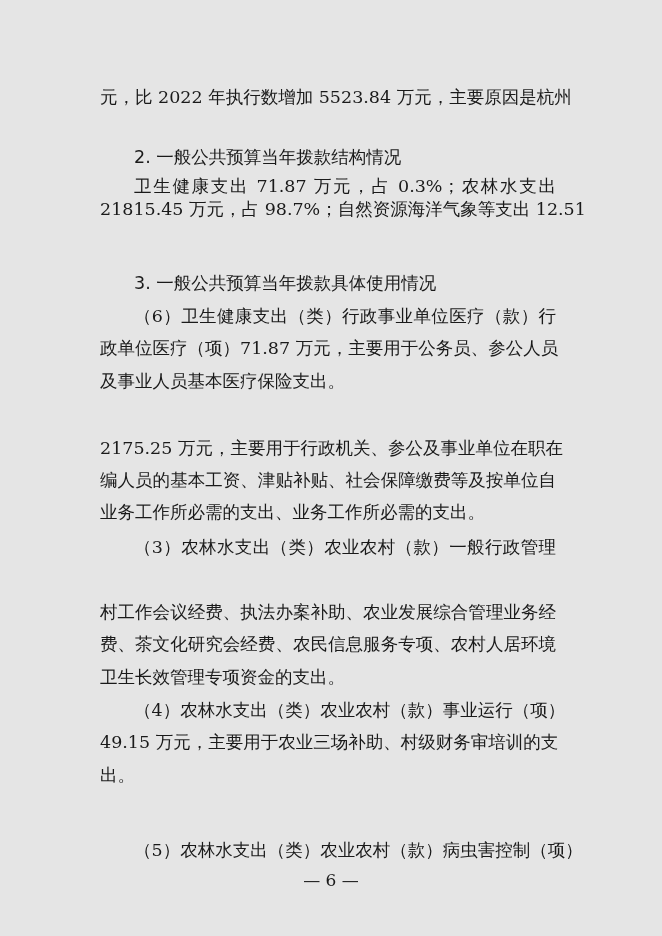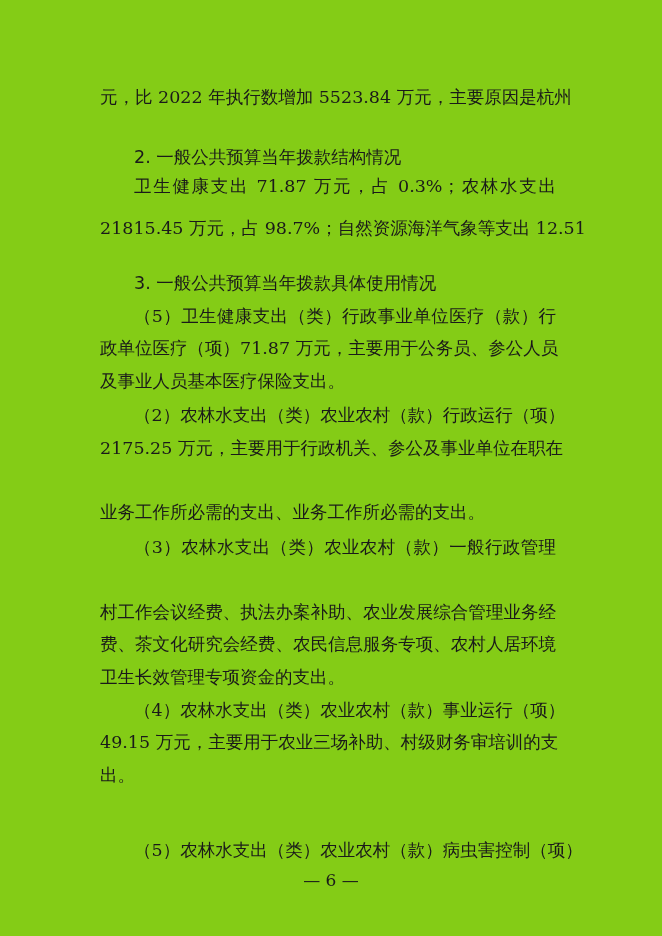--- a/index.html
+++ b/index.html
@@ -1,45 +1,45 @@
 <!DOCTYPE html>
 <html><head>
 <meta charset="utf-8">
 <style>
   html, body { margin: 0; padding: 0; background: #ffffff; }
   body { width: 662px; height: 936px; position: relative; overflow: hidden;
          font-family: "DejaVu Serif", "Liberation Serif", serif; color: #1a1a1a; }
-  .page { position: absolute; left: 0; top: 0; width: 662px; height: 936px; background: #84cc16; }
+  .page { position: absolute; left: 0; top: 0; width: 662px; height: 936px; background: #e5e5e5; }
   .line { position: absolute; left: 100px; width: 456px; height: 32px; line-height: 32px;
           font-size: 17.5px; white-space: nowrap; text-align: justify; text-align-last: justify; }
   .line.last { text-align-last: left; }
   .indent { left: 134px; width: 422px; }
   .heading { font-family: "DejaVu Sans", "Liberation Sans", sans-serif; font-weight: normal; text-align-last: left; }
   .pagenum { position: absolute; top: 866px; left: 0; width: 662px; text-align: center;
              font-size: 17px; line-height: 28px; }
 </style>
 </head>
 <body>
 
 <div class="page">
 
   <div class="line" style="top:81px">元，比 2022 年执行数增加 5523.84 万元，主要原因是杭州</div>
 
   <div class="line indent heading" style="top:141px">2. 一般公共预算当年拨款结构情况</div>
   <div class="line indent" style="top:170px">卫生健康支出 71.87 万元，占 0.3%；农林水支出</div>
-  <div class="line" style="top:212px">21815.45 万元，占 98.7%；自然资源海洋气象等支出 12.51</div>
+  <div class="line" style="top:193px">21815.45 万元，占 98.7%；自然资源海洋气象等支出 12.51</div>
 
   <div class="line indent heading" style="top:267px">3. 一般公共预算当年拨款具体使用情况</div>
 
-  <div class="line indent" style="top:300px">（5）卫生健康支出（类）行政事业单位医疗（款）行</div>
+  <div class="line indent" style="top:300px">（6）卫生健康支出（类）行政事业单位医疗（款）行</div>
   <div class="line" style="top:332px">政单位医疗（项）71.87 万元，主要用于公务员、参公人员</div>
   <div class="line last" style="top:365px">及事业人员基本医疗保险支出。</div>
 
-  <div class="line indent" style="top:399px">（2）农林水支出（类）农业农村（款）行政运行（项）</div>
   <div class="line" style="top:432px">2175.25 万元，主要用于行政机关、参公及事业单位在职在</div>
+  <div class="line" style="top:464px">编人员的基本工资、津贴补贴、社会保障缴费等及按单位自</div>
   <div class="line last" style="top:496px">业务工作所必需的支出、业务工作所必需的支出。</div>
 
   <div class="line indent" style="top:531px">（3）农林水支出（类）农业农村（款）一般行政管理</div>
   <div class="line" style="top:628px">费、茶文化研究会经费、农民信息服务专项、农村人居环境</div>
   <div class="line" style="top:596px">村工作会议经费、执法办案补助、农业发展综合管理业务经</div>
   <div class="line last" style="top:661px">卫生长效管理专项资金的支出。</div>
 
   <div class="line indent" style="top:694px">（4）农林水支出（类）农业农村（款）事业运行（项）</div>
   <div class="line" style="top:726px">49.15 万元，主要用于农业三场补助、村级财务审培训的支</div>
   <div class="line last" style="top:759px">出。</div>

